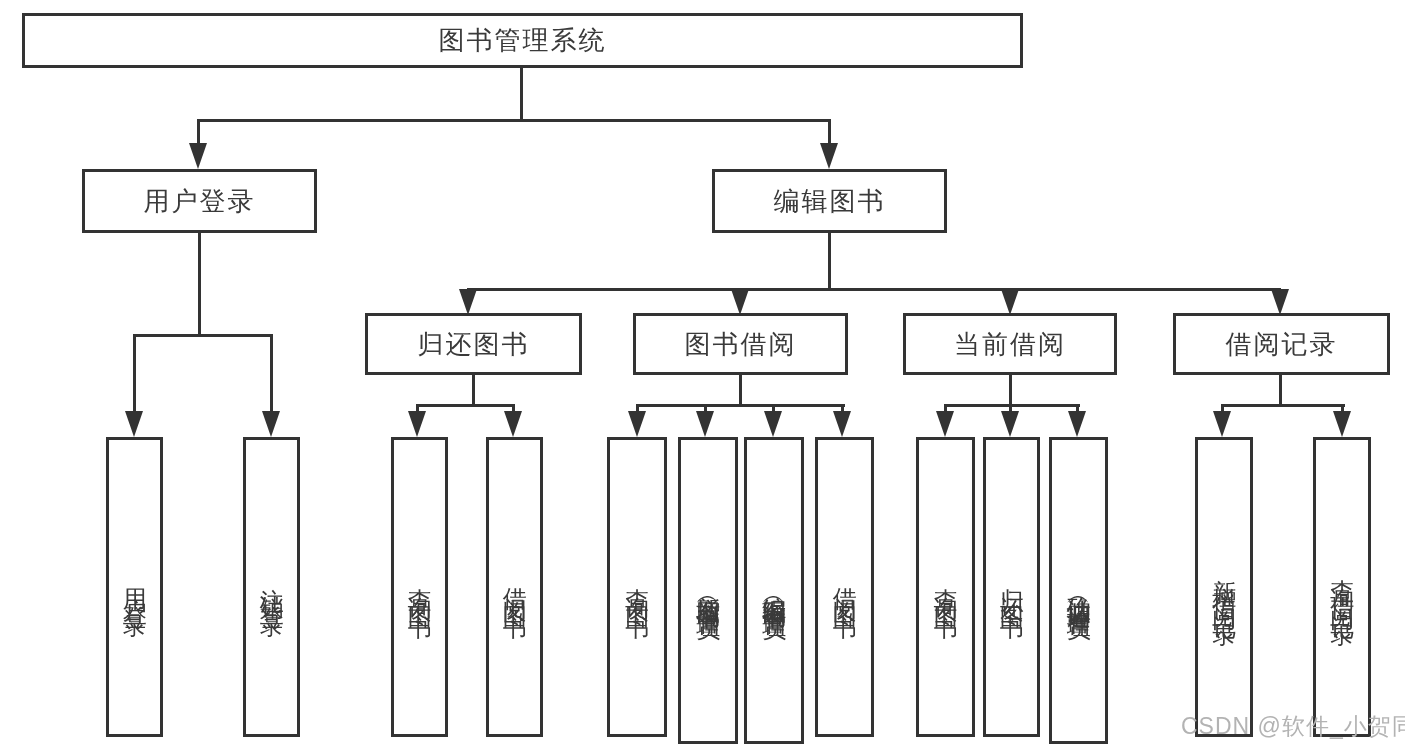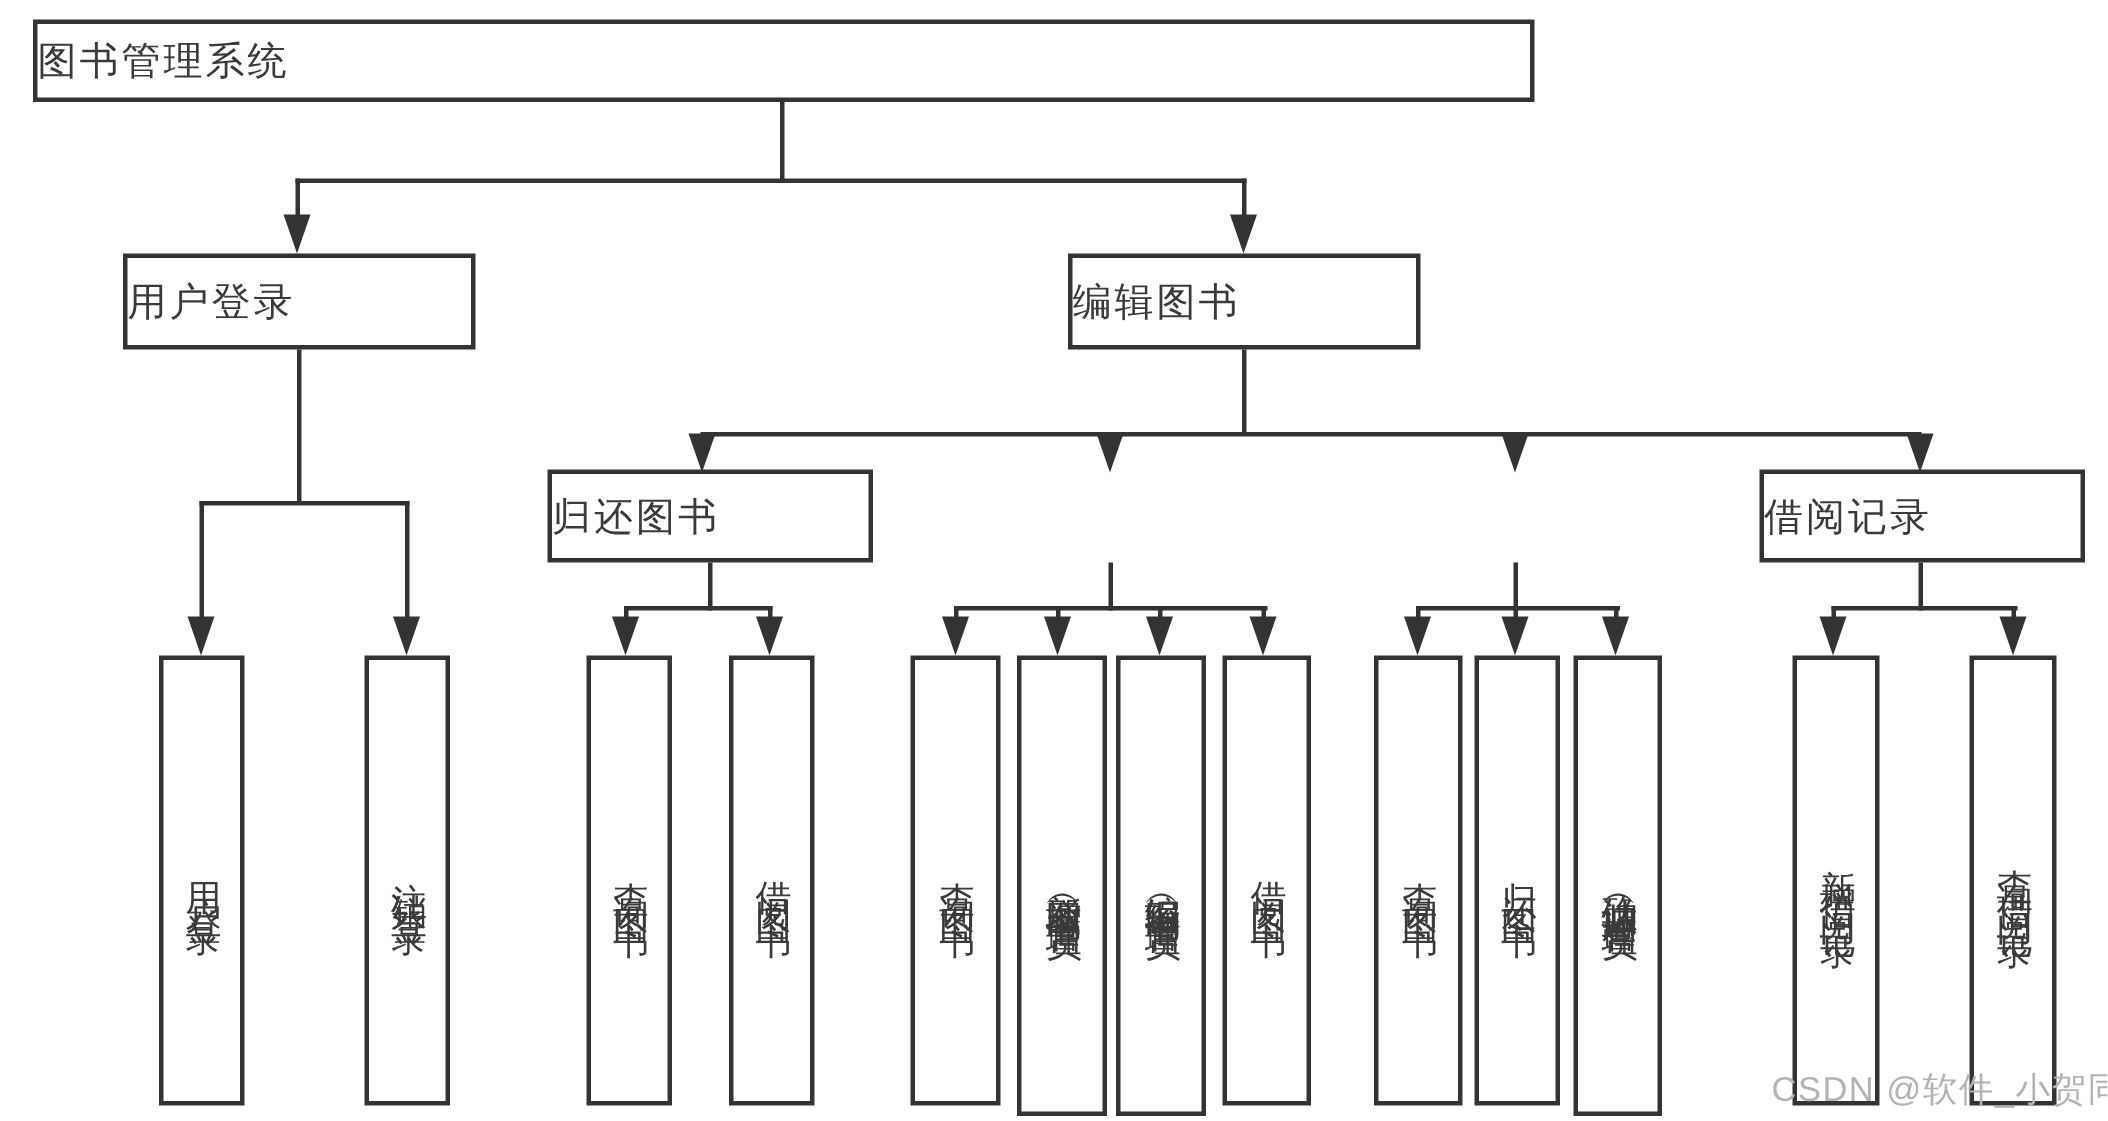--- a/index.html
+++ b/index.html
@@ -2,21 +2,21 @@
 <html><head>
 <meta charset="utf-8">
 <style>
   html,body{margin:0;padding:0;background:#ffffff;}
   .canvas{
     position:relative;width:1405px;height:747px;background:#ffffff;
     font-family:"Liberation Sans","DejaVu Sans",sans-serif;overflow:hidden;
   }
   .hbox{
     position:absolute;box-sizing:border-box;border:3px solid #333333;background:#ffffff;
-    display:flex;align-items:center;
+    display:flex;align-items:center;justify-content:center;
     font-size:26px;letter-spacing:2px;color:#3a3a3a;white-space:nowrap;
   }
   .vbox{
     position:absolute;box-sizing:border-box;border:3px solid #333333;background:#ffffff;
     display:flex;align-items:center;justify-content:center;
   }
   .vbox span{
     writing-mode:vertical-rl;text-orientation:mixed;
     font-size:24px;letter-spacing:9px;line-height:1.1;color:#3a3a3a;
   }
@@ -43,20 +43,26 @@
 
   <div class="hbox" style="left:82px;top:169px;width:235px;height:64px;">
     <span>用户登录</span>
   </div>
   <div class="hbox" style="left:712px;top:169px;width:235px;height:64px;">
     <span>编辑图书</span>
   </div>
 
   <div class="hbox" style="left:365px;top:313px;width:217px;height:62px;">
     <span>归还图书</span>
+  </div>
+  <div class="hbox" style="left:633px;top:313px;width:215px;height:62px;">
+    <span>图书借阅</span>
+  </div>
+  <div class="hbox" style="left:903px;top:313px;width:214px;height:62px;">
+    <span>当前借阅</span>
   </div>
   <div class="hbox" style="left:1173px;top:313px;width:217px;height:62px;">
     <span>借阅记录</span>
   </div>
 
   <div class="vbox" style="left:106px;top:437px;width:57px;height:300px;">
     <span>用户登录</span>
   </div>
   <div class="vbox" style="left:243px;top:437px;width:57px;height:300px;">
     <span>注销登录</span>

